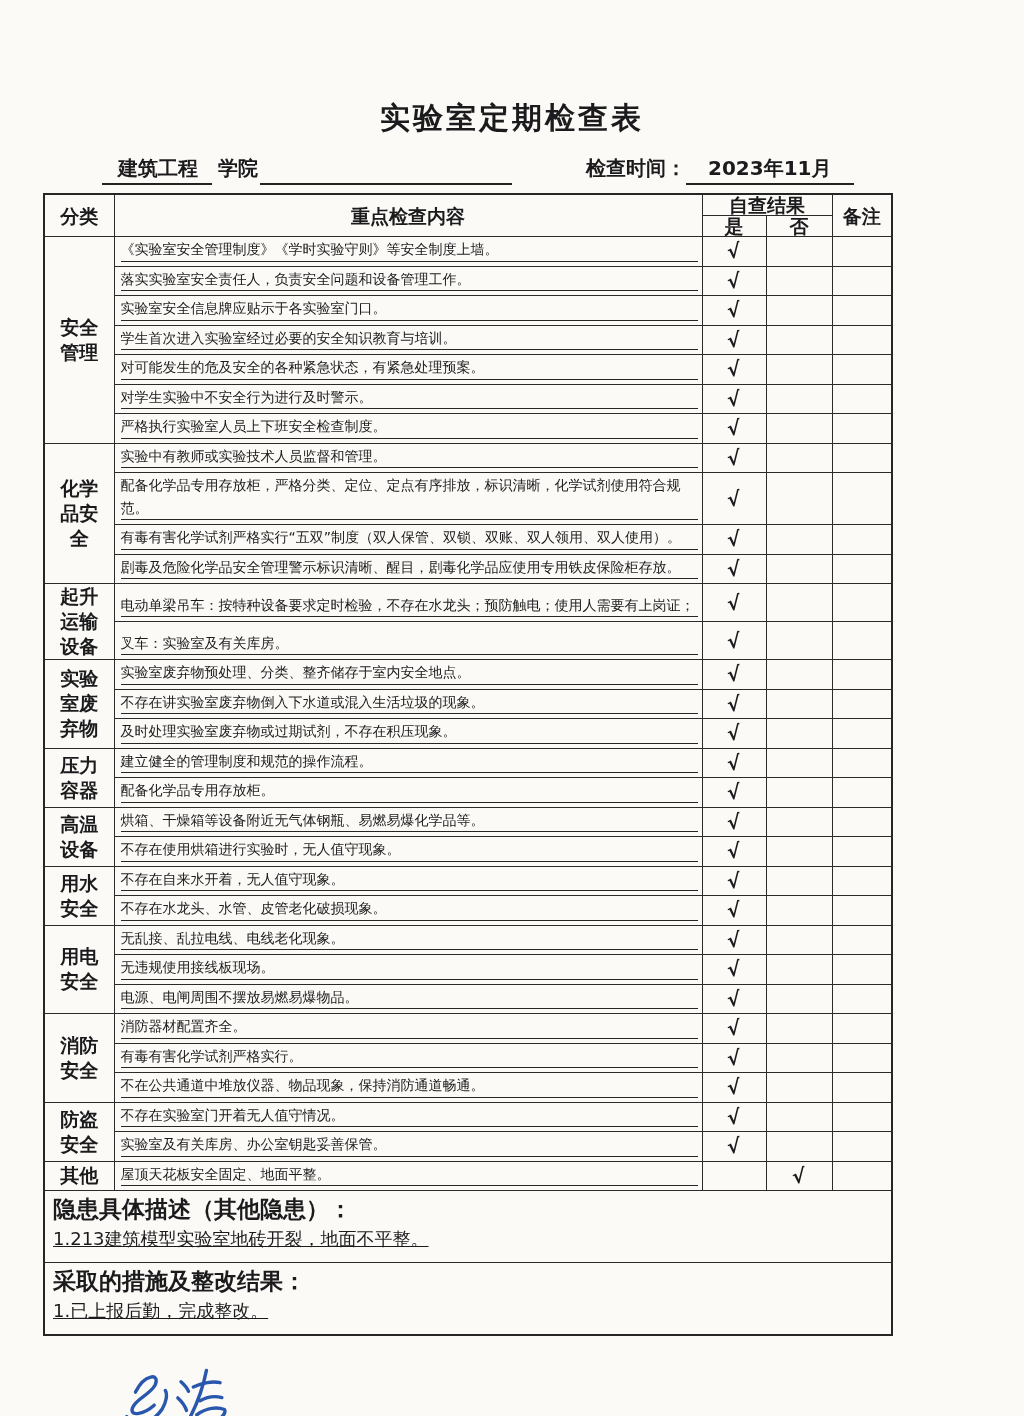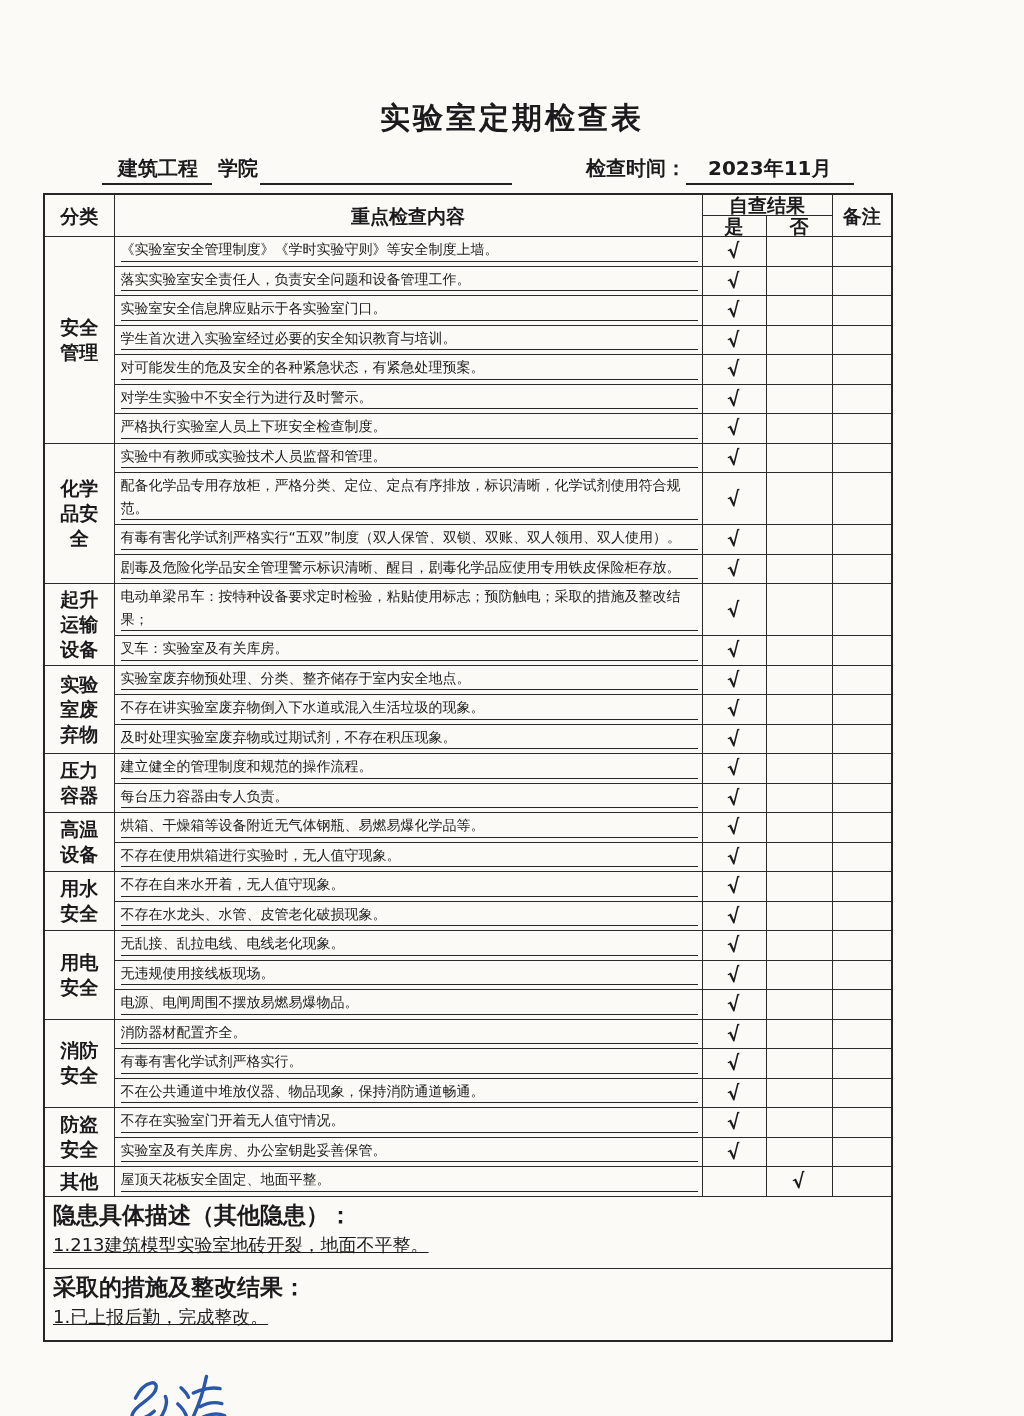--- a/index.html
+++ b/index.html
@@ -193,21 +193,21 @@
           <td class="content">
             <span class="u">剧毒及危险化学品安全管理警示标识清晰、醒目，剧毒化学品应使用专用铁皮保险柜存放。</span>
           </td>
           <td class="mark"><span class="tick">√</span></td>
           <td class="mark"></td>
           <td class="remark"></td>
         </tr>
         <tr>
           <td class="cat" rowspan="2">起升运输设备</td>
           <td class="content">
-            <span class="u">电动单梁吊车：按特种设备要求定时检验，粘贴使用标志；预防触电；采取的措施及整改结果；</span>
+            <span class="u">电动单梁吊车：按特种设备要求定时检验，不存在水龙头；预防触电；使用人需要有上岗证；</span>
           </td>
           <td class="mark"><span class="tick">√</span></td>
           <td class="mark"></td>
           <td class="remark"></td>
         </tr>
         <tr>
           <td class="content">
             <span class="u">叉车：实验室及有关库房。</span>
           </td>
           <td class="mark"><span class="tick">√</span></td>
@@ -243,21 +243,21 @@
           <td class="cat" rowspan="2">压力容器</td>
           <td class="content">
             <span class="u">建立健全的管理制度和规范的操作流程。</span>
           </td>
           <td class="mark"><span class="tick">√</span></td>
           <td class="mark"></td>
           <td class="remark"></td>
         </tr>
         <tr>
           <td class="content">
-            <span class="u">每台压力容器由专人负责。</span>
+            <span class="u">配备化学品专用存放柜。</span>
           </td>
           <td class="mark"><span class="tick">√</span></td>
           <td class="mark"></td>
           <td class="remark"></td>
         </tr>
         <tr>
           <td class="cat" rowspan="2">高温设备</td>
           <td class="content">
             <span class="u">烘箱、干燥箱等设备附近无气体钢瓶、易燃易爆化学品等。</span>
           </td>

